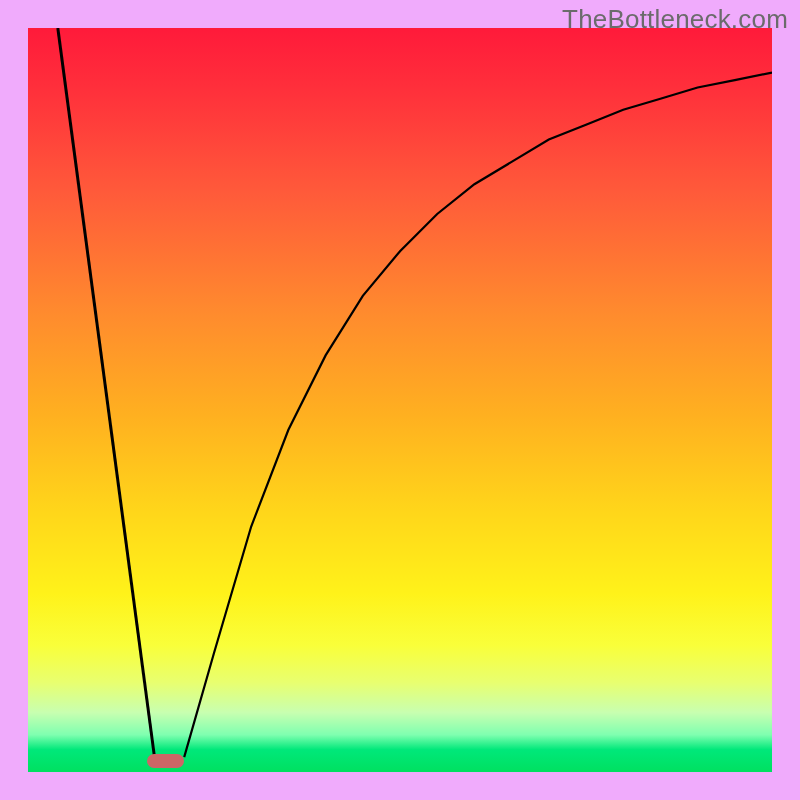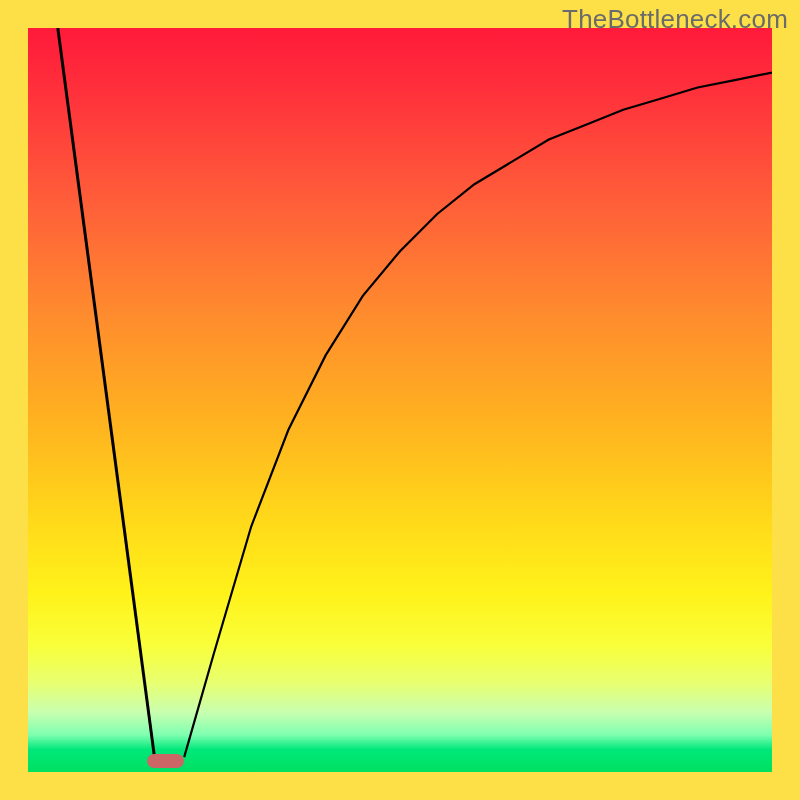--- a/index.html
+++ b/index.html
@@ -8,21 +8,21 @@
     width: 800px;
     height: 800px;
     background: #000;
     overflow: hidden;
     font-family: Arial, Helvetica, sans-serif;
   }
   .frame {
     position: relative;
     width: 800px;
     height: 800px;
-    background: #fde047;
+    background: #f0abfc;
   }
   .plot-area {
     position: absolute;
     left: 28px;
     top: 28px;
     width: 744px;
     height: 744px;
     
     background: linear-gradient(to bottom,
       #ff1a3a 0%,

